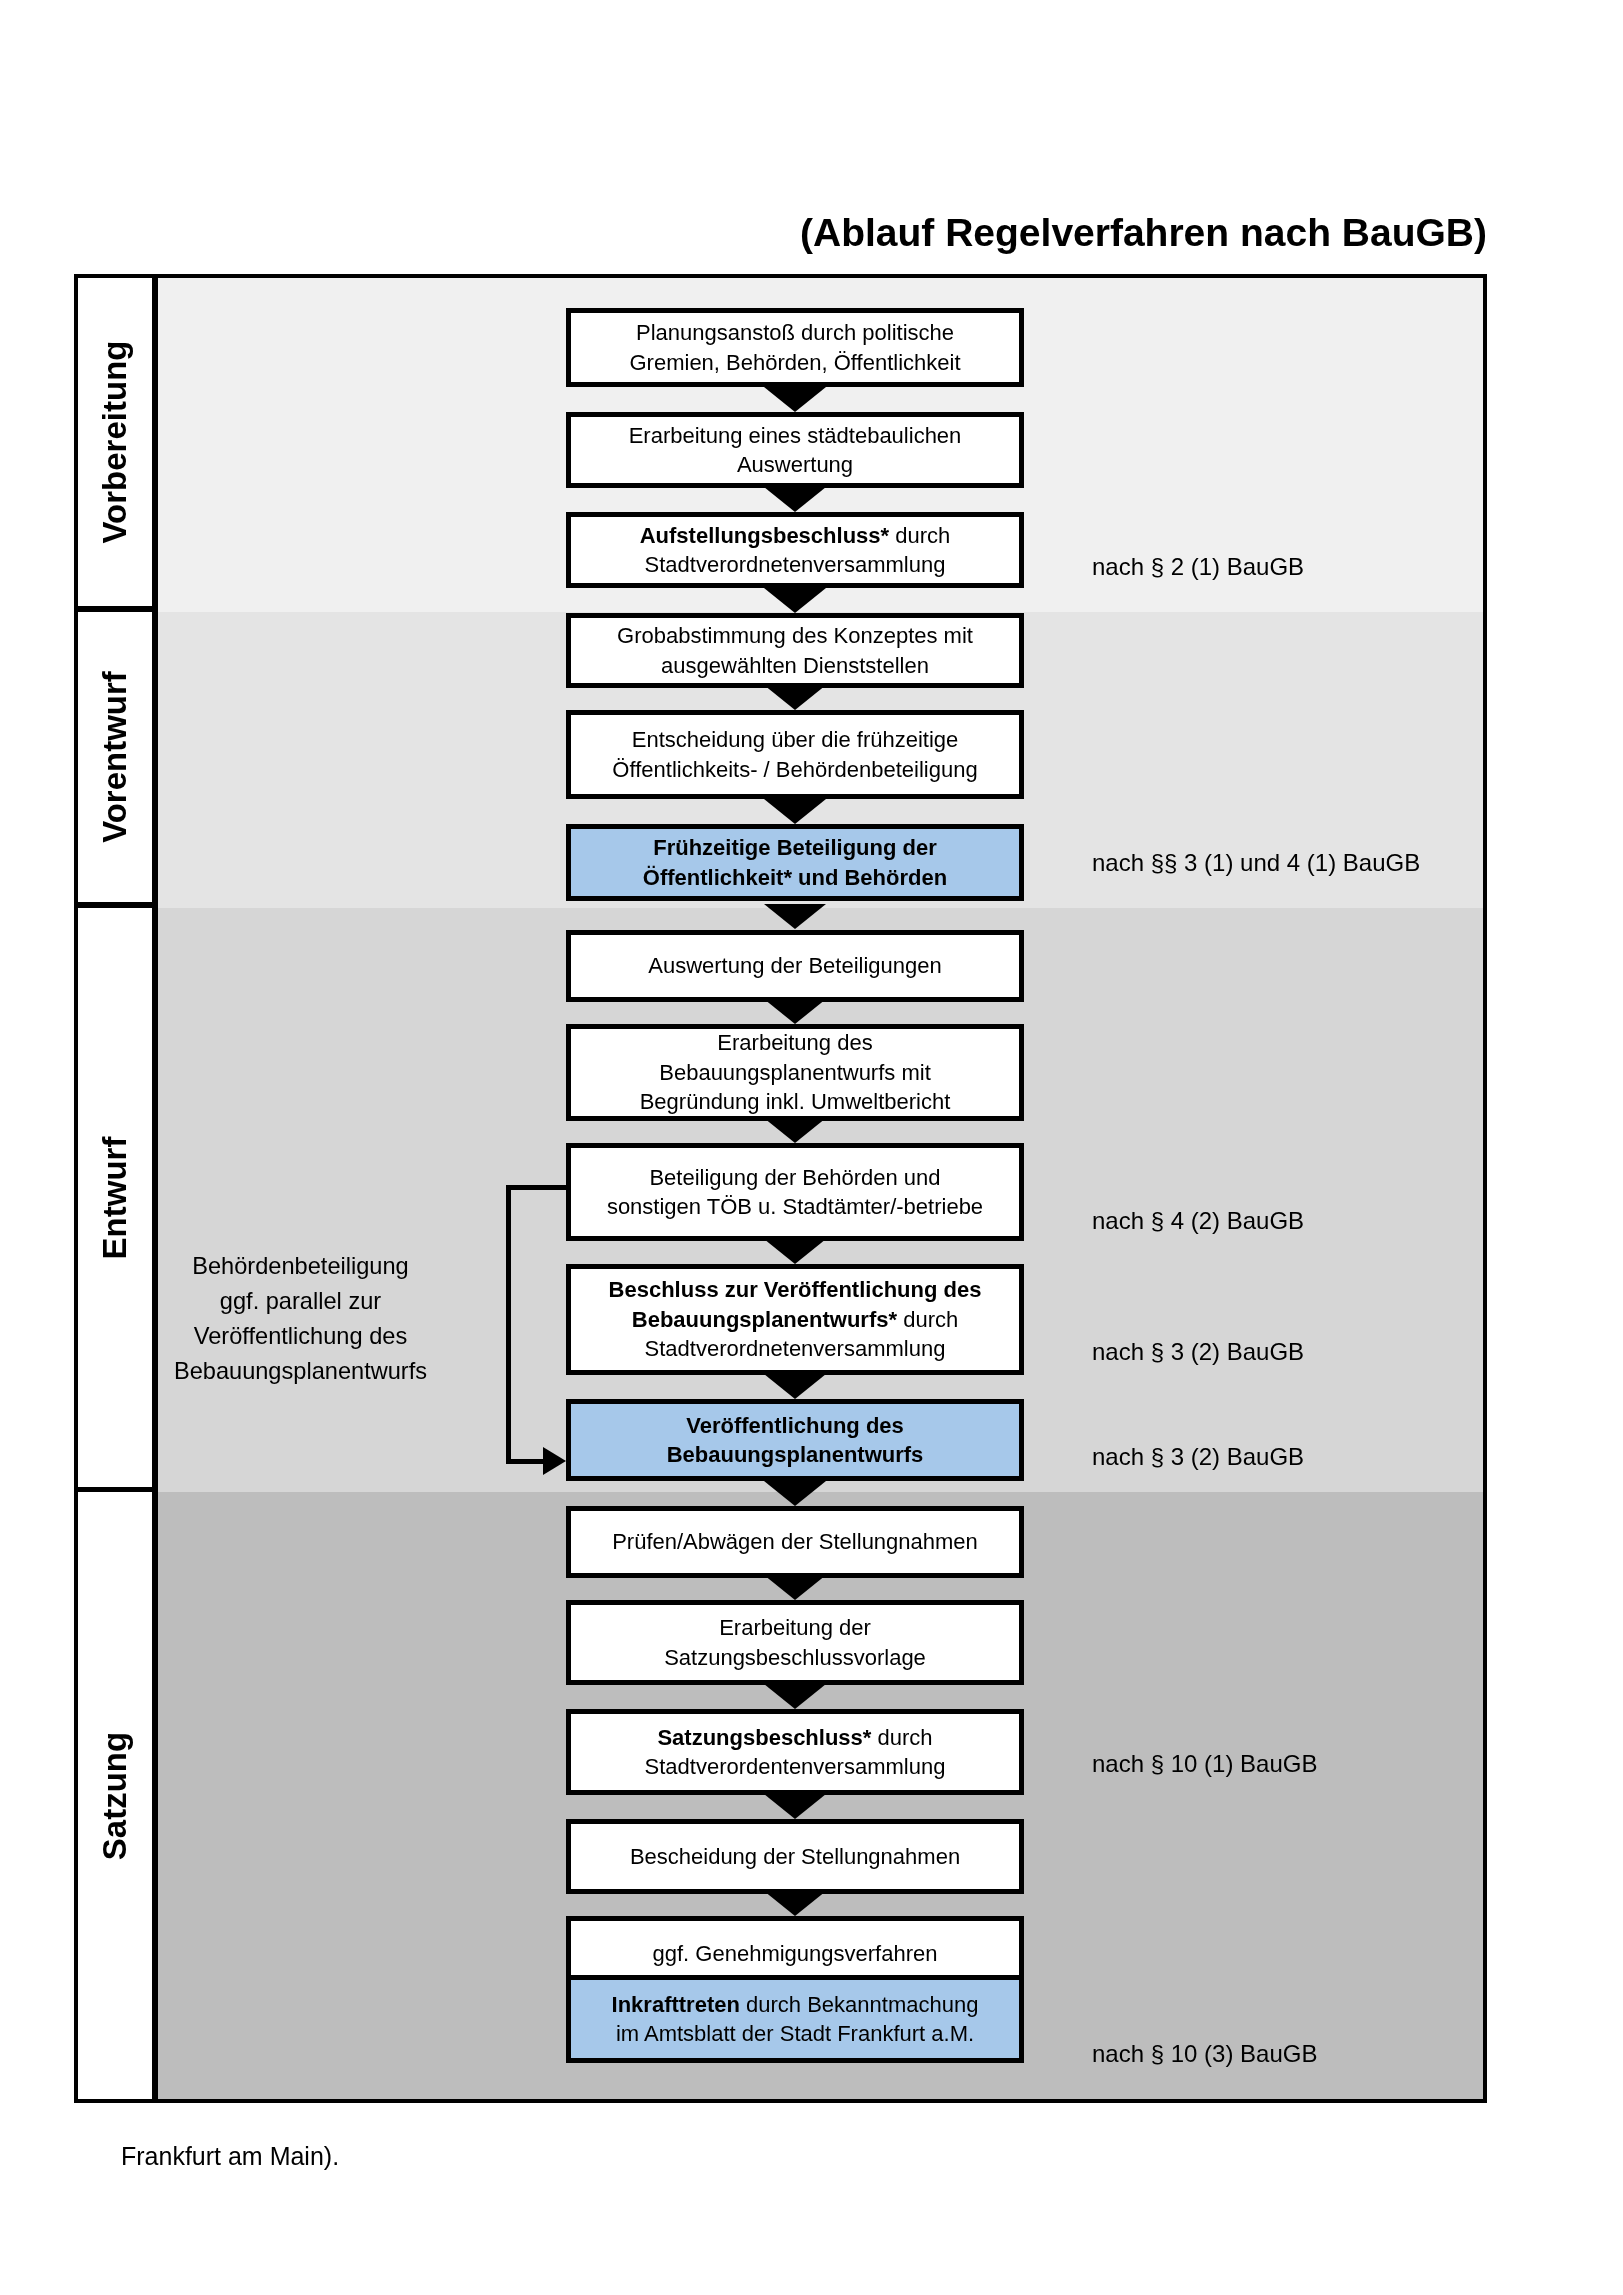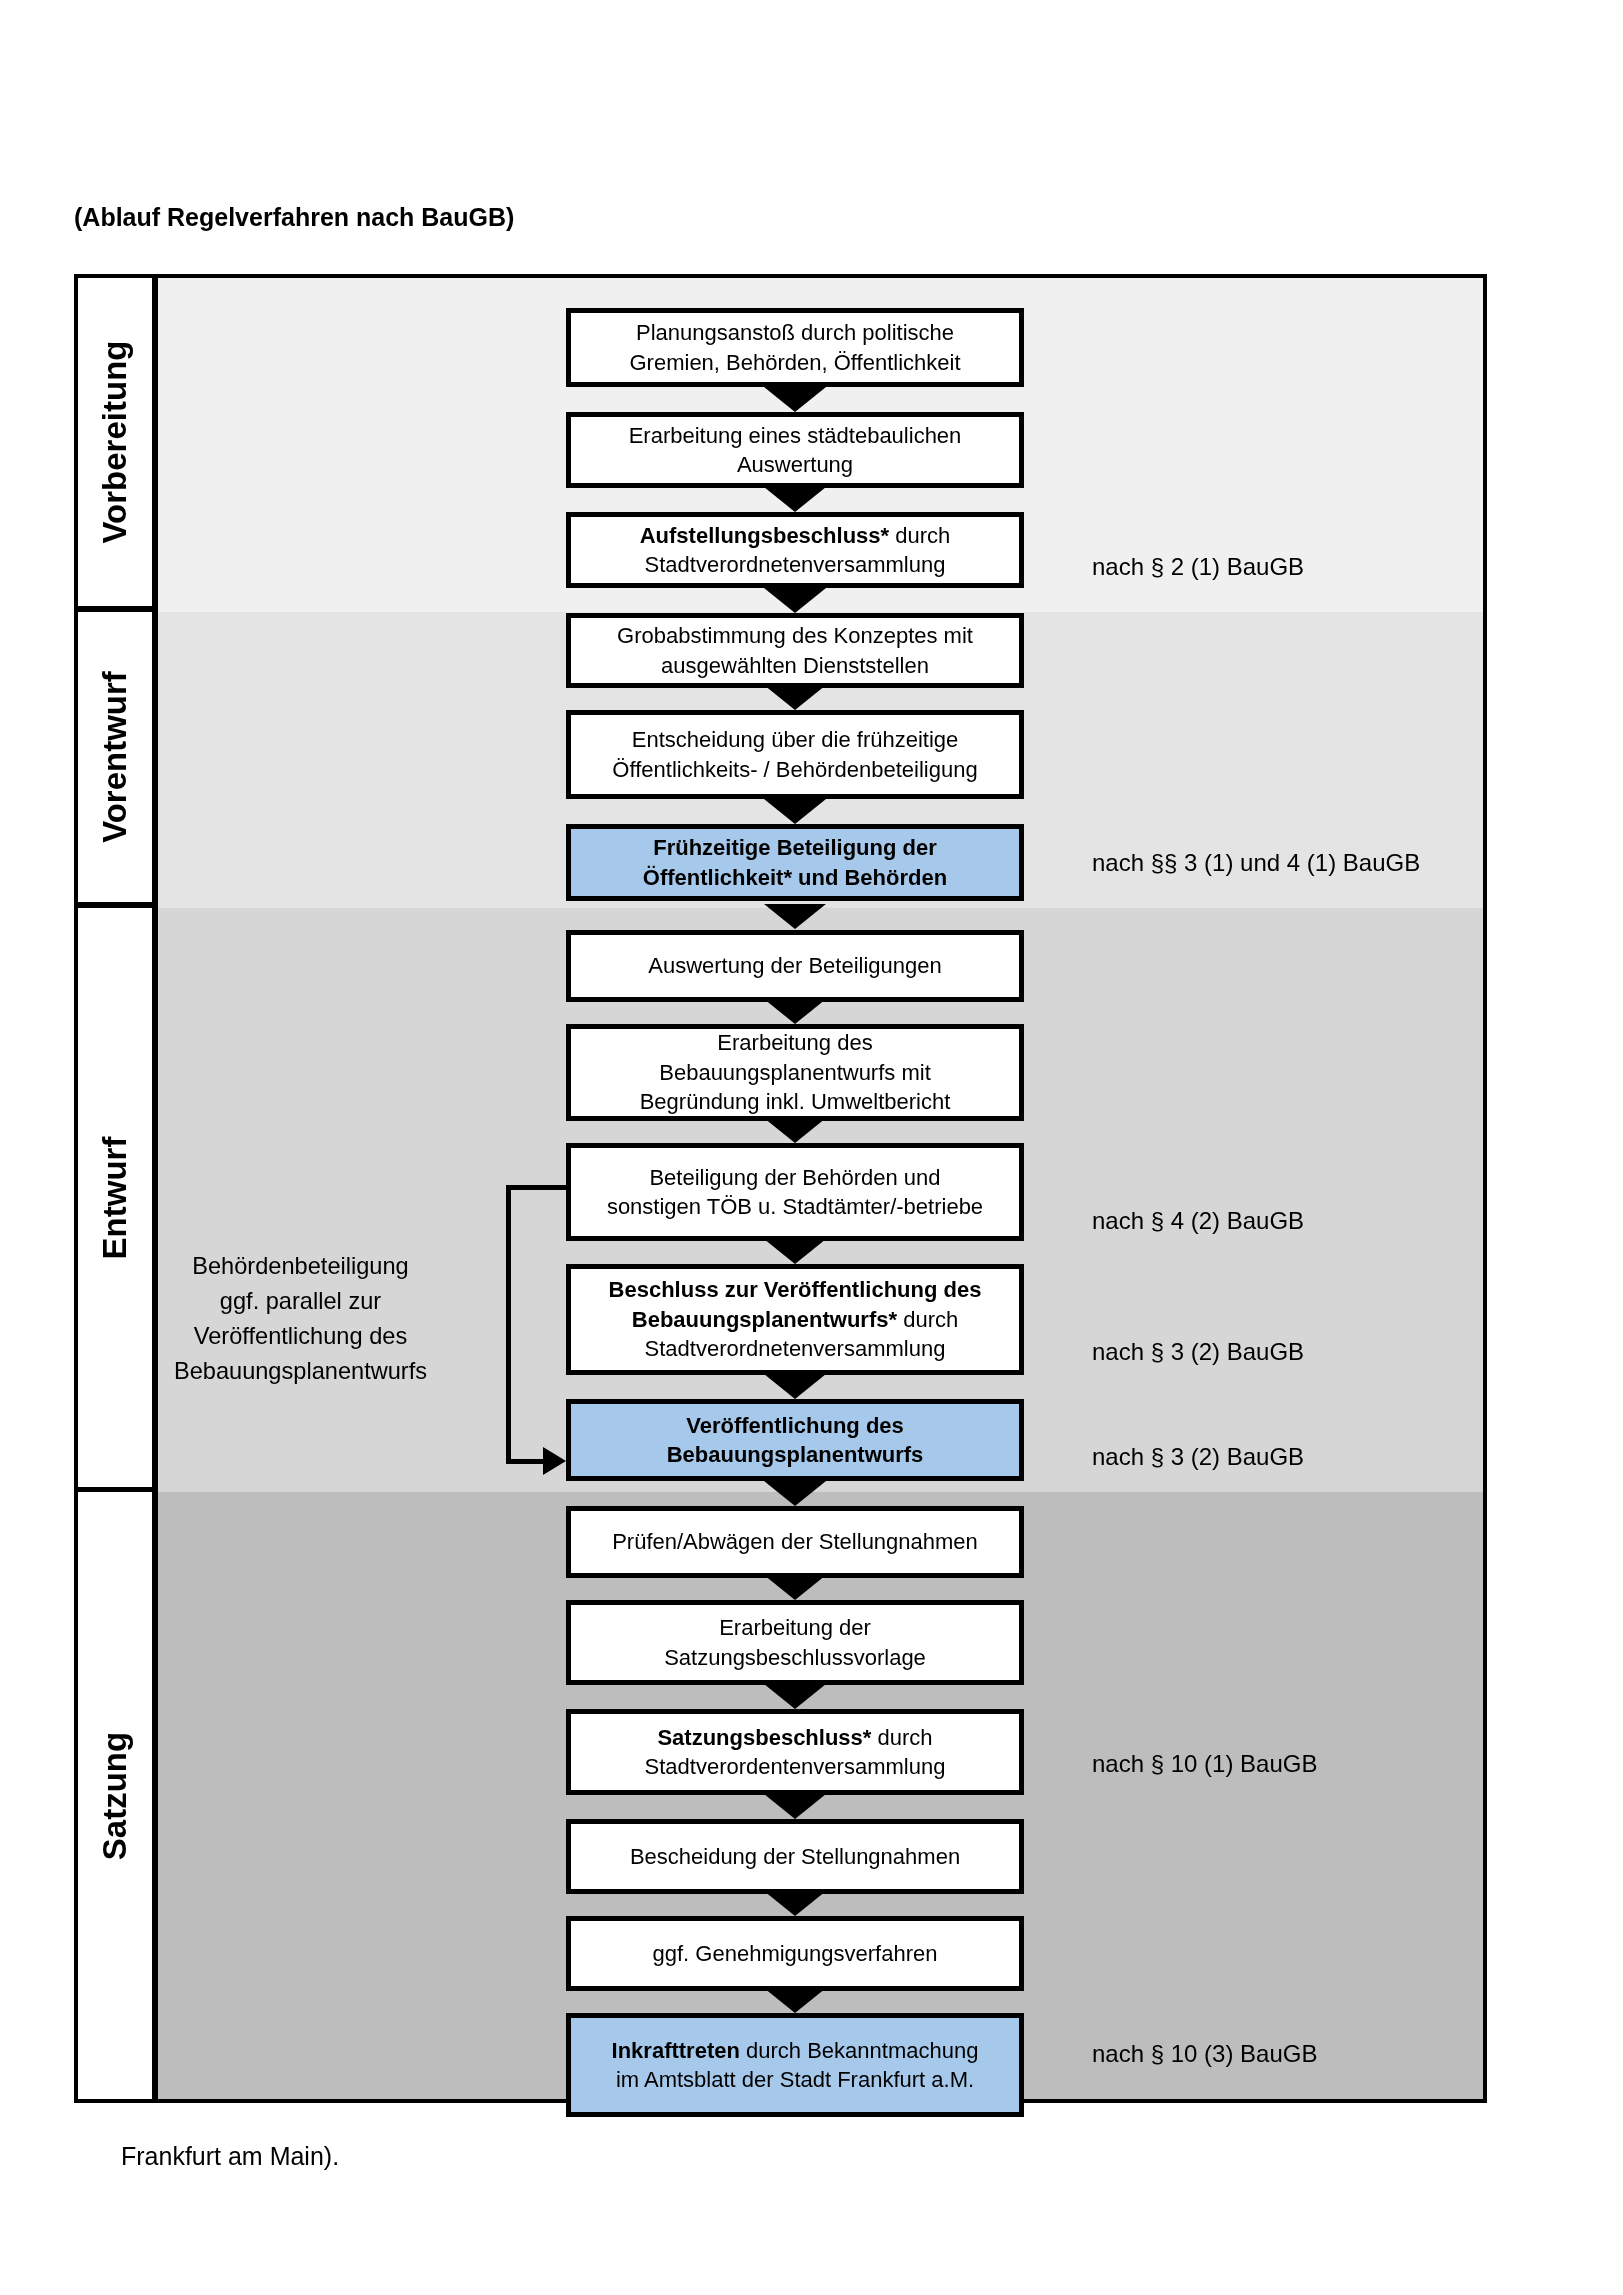--- a/index.html
+++ b/index.html
@@ -1,22 +1,22 @@
 <!DOCTYPE html>
 <html style="font-size:10.5px"><head>
 <meta charset="utf-8">
 <style>
   html,body{margin:0;padding:0;background:#fff;}
   #page{position:relative;width:1623px;height:2295px;background:#fff;
         font-family:"Liberation Sans",sans-serif;color:#000;overflow:hidden;}
 
   .title{position:absolute;left:74px;top:97px;width:1413px;text-align:center;
          font-size:54px;font-weight:bold;}
-  .subtitle{position:absolute;left:74px;top:203px;width:1413px;text-align:left;
-         font-size:25px;font-weight:bold;}
+  .subtitle{position:absolute;left:74px;top:211px;width:1413px;text-align:right;
+         font-size:39px;font-weight:bold;}
 
   
   .frame{position:absolute;left:74px;top:274px;width:1413px;height:1829px;
          border:4.6px solid #000;box-sizing:border-box;}
 
   
   .labelcol-cell{position:absolute;left:0;width:80px;background:#fff;
          border-right:6.5px solid #000;box-sizing:border-box;}
   .labelcol-cell.sep{border-bottom:6.5px solid #000;}
   .plabel{position:absolute;left:50%;top:50%;transform:translate(-50%,-50%) rotate(-90deg);
@@ -172,21 +172,21 @@
     <div class="fbox" style="top:1541px;height:75px">
       <div class="ln"><span class="bseg"></span><span>Bescheidung der Stellungnahmen</span></div>
     </div>
     <div class="darr" style="top:1613px"></div>
 
     <div class="fbox" style="top:1638px;height:75px">
       <div class="ln"><span class="bseg"></span><span>ggf. Genehmigungsverfahren</span></div>
     </div>
     <div class="darr" style="top:1710px"></div>
 
-    <div class="fbox blue" style="top:1735px;height:104px">
+    <div class="fbox blue" style="top:1697px;height:88px">
       <div class="ln"><span class="bseg">Inkrafttreten</span><span> durch Bekanntmachung</span></div>
       <div class="ln"><span class="bseg"></span><span>im Amtsblatt der Stadt Frankfurt a.M.</span></div>
     </div>
 
     <div class="ann" style="top:275px">nach § 2 (1) BauGB</div>
     <div class="ann" style="top:571px">nach §§ 3 (1) und 4 (1) BauGB</div>
     <div class="ann" style="top:929px">nach § 4 (2) BauGB</div>
     <div class="ann" style="top:1060px">nach § 3 (2) BauGB</div>
     <div class="ann" style="top:1165px">nach § 3 (2) BauGB</div>
     <div class="ann" style="top:1472px">nach § 10 (1) BauGB</div>

